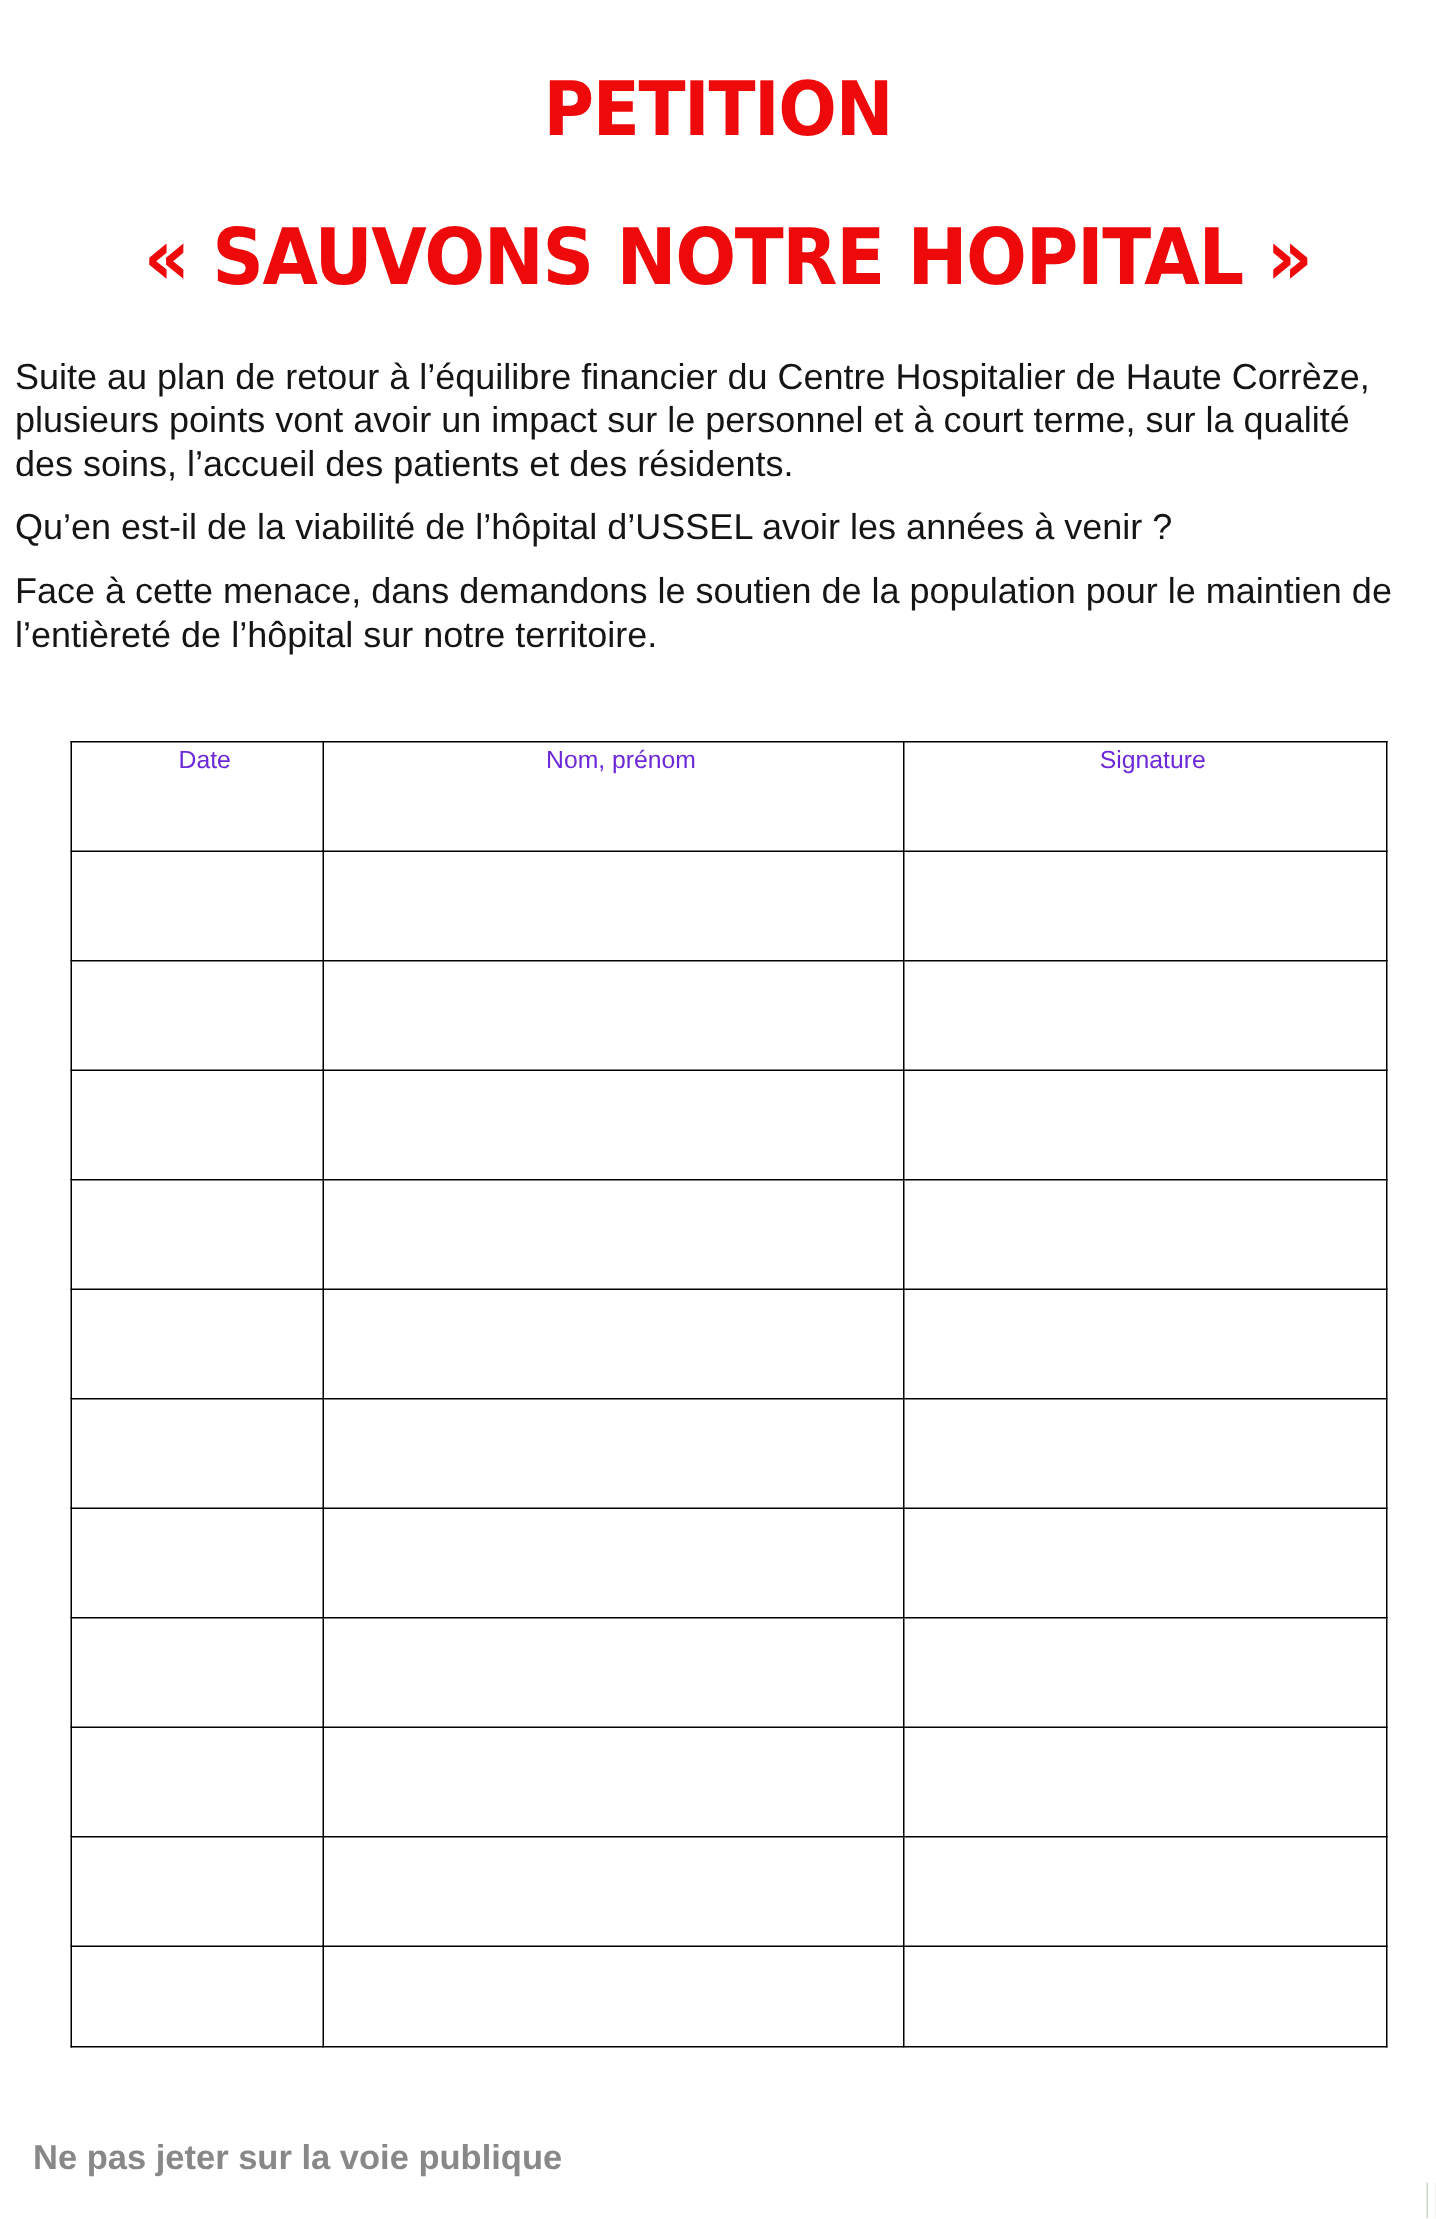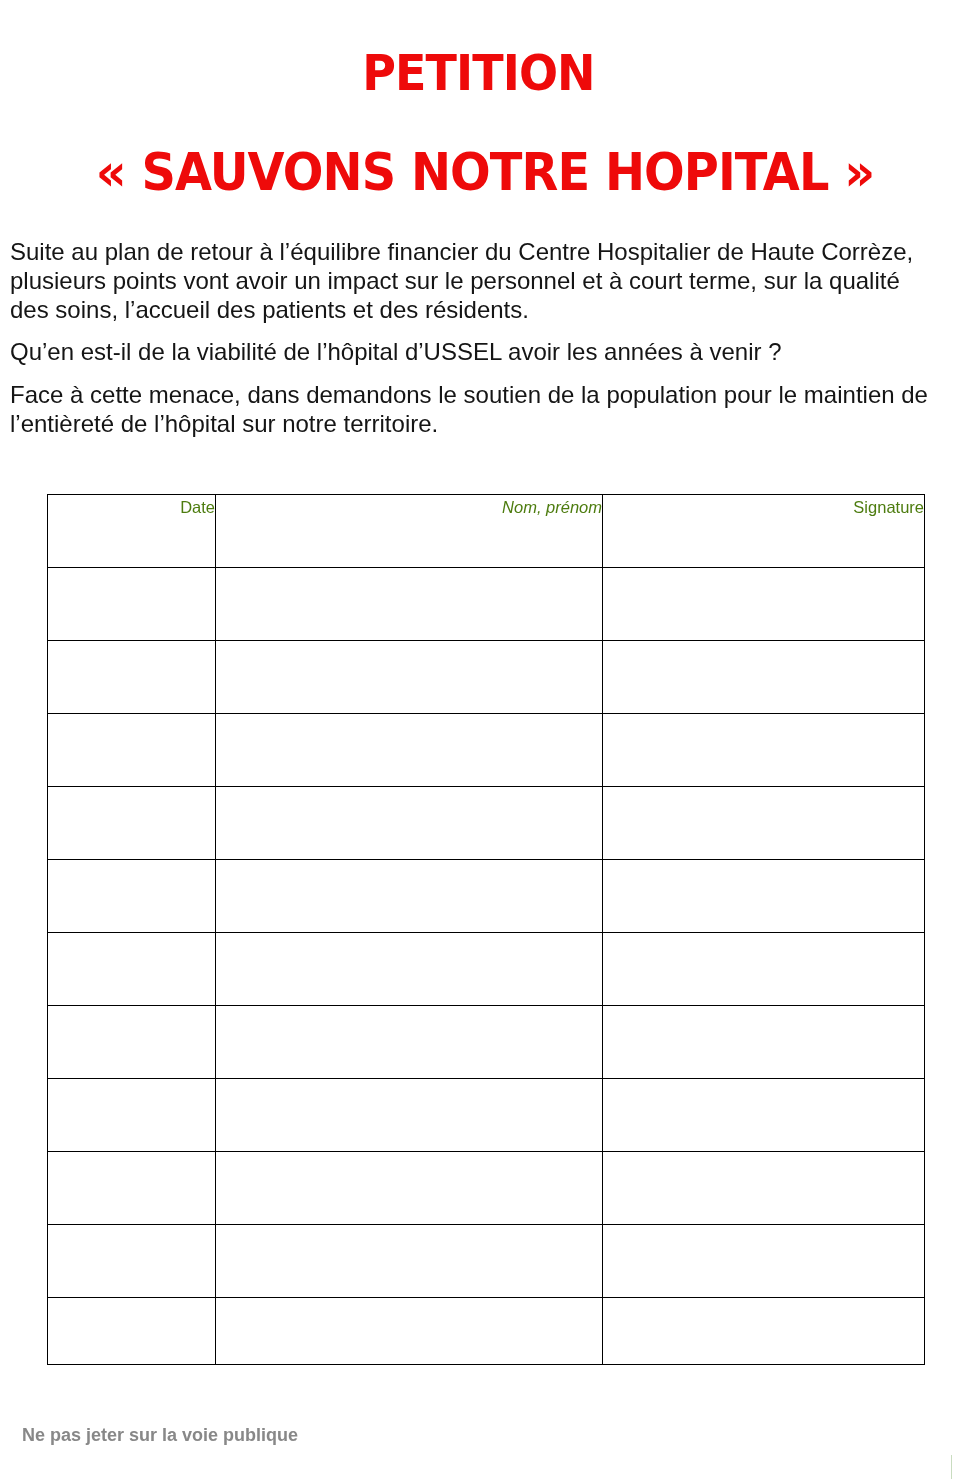--- a/index.html
+++ b/index.html
@@ -11,29 +11,29 @@
   .title2 { position: absolute; top: 142px; left: 0; width: 970px; text-align: center;
             font-family: "DejaVu Sans", sans-serif; font-weight: bold; font-size: 52px;
             color: #ee0a0a; letter-spacing: -1px; transform: scaleX(0.92); transform-origin: center; }
   .body-text { position: absolute; left: 10px; width: 922px; font-weight: normal; font-size: 24px;
                line-height: 29px; color: #151515; }
   .p1 { top: 237px; }
   .p2 { top: 337px; }
   .p3 { top: 380px; }
   table.sig { position: absolute; top: 494px; left: 47px; width: 878px; border-collapse: collapse; }
   table.sig td, table.sig th { border: 1.4px solid #000; vertical-align: top; padding: 0;
-            font-weight: normal; text-align: right; font-size: 16.5px; color: #4d7c0f; }
+            font-weight: normal; text-align: center; font-size: 16.5px; color: #6d28d9; }
   table.sig th { height: 72px; }
   table.sig td { height: 72px; }
   table.sig th span { display: block; padding: 3px 0 0 10px; }
   table.sig tr:last-child td { height: 66px; }
   .col-date { width: 167px; }
-  .col-name { width: 386px; font-style: italic; }
+  .col-name { width: 386px; }
   .col-sig { width: 321px; }
-  .footer { position: absolute; top: 1425px; left: 22px; font-weight: bold; font-size: 18px;
+  .footer { position: absolute; top: 1425px; left: 22px; font-weight: bold; font-size: 23px;
             color: #888888; }
   .corner-mark { position: absolute; left: 951px; top: 1455px; width: 5px; height: 24px;
                  border-left: 1px solid #c9dcc0; border-right: 1px solid #c9dcc0; }
 </style>
 </head>
 <body>
 
 <div class="title1">PETITION</div>
 <div class="title2">« SAUVONS NOTRE HOPITAL »</div>
 

